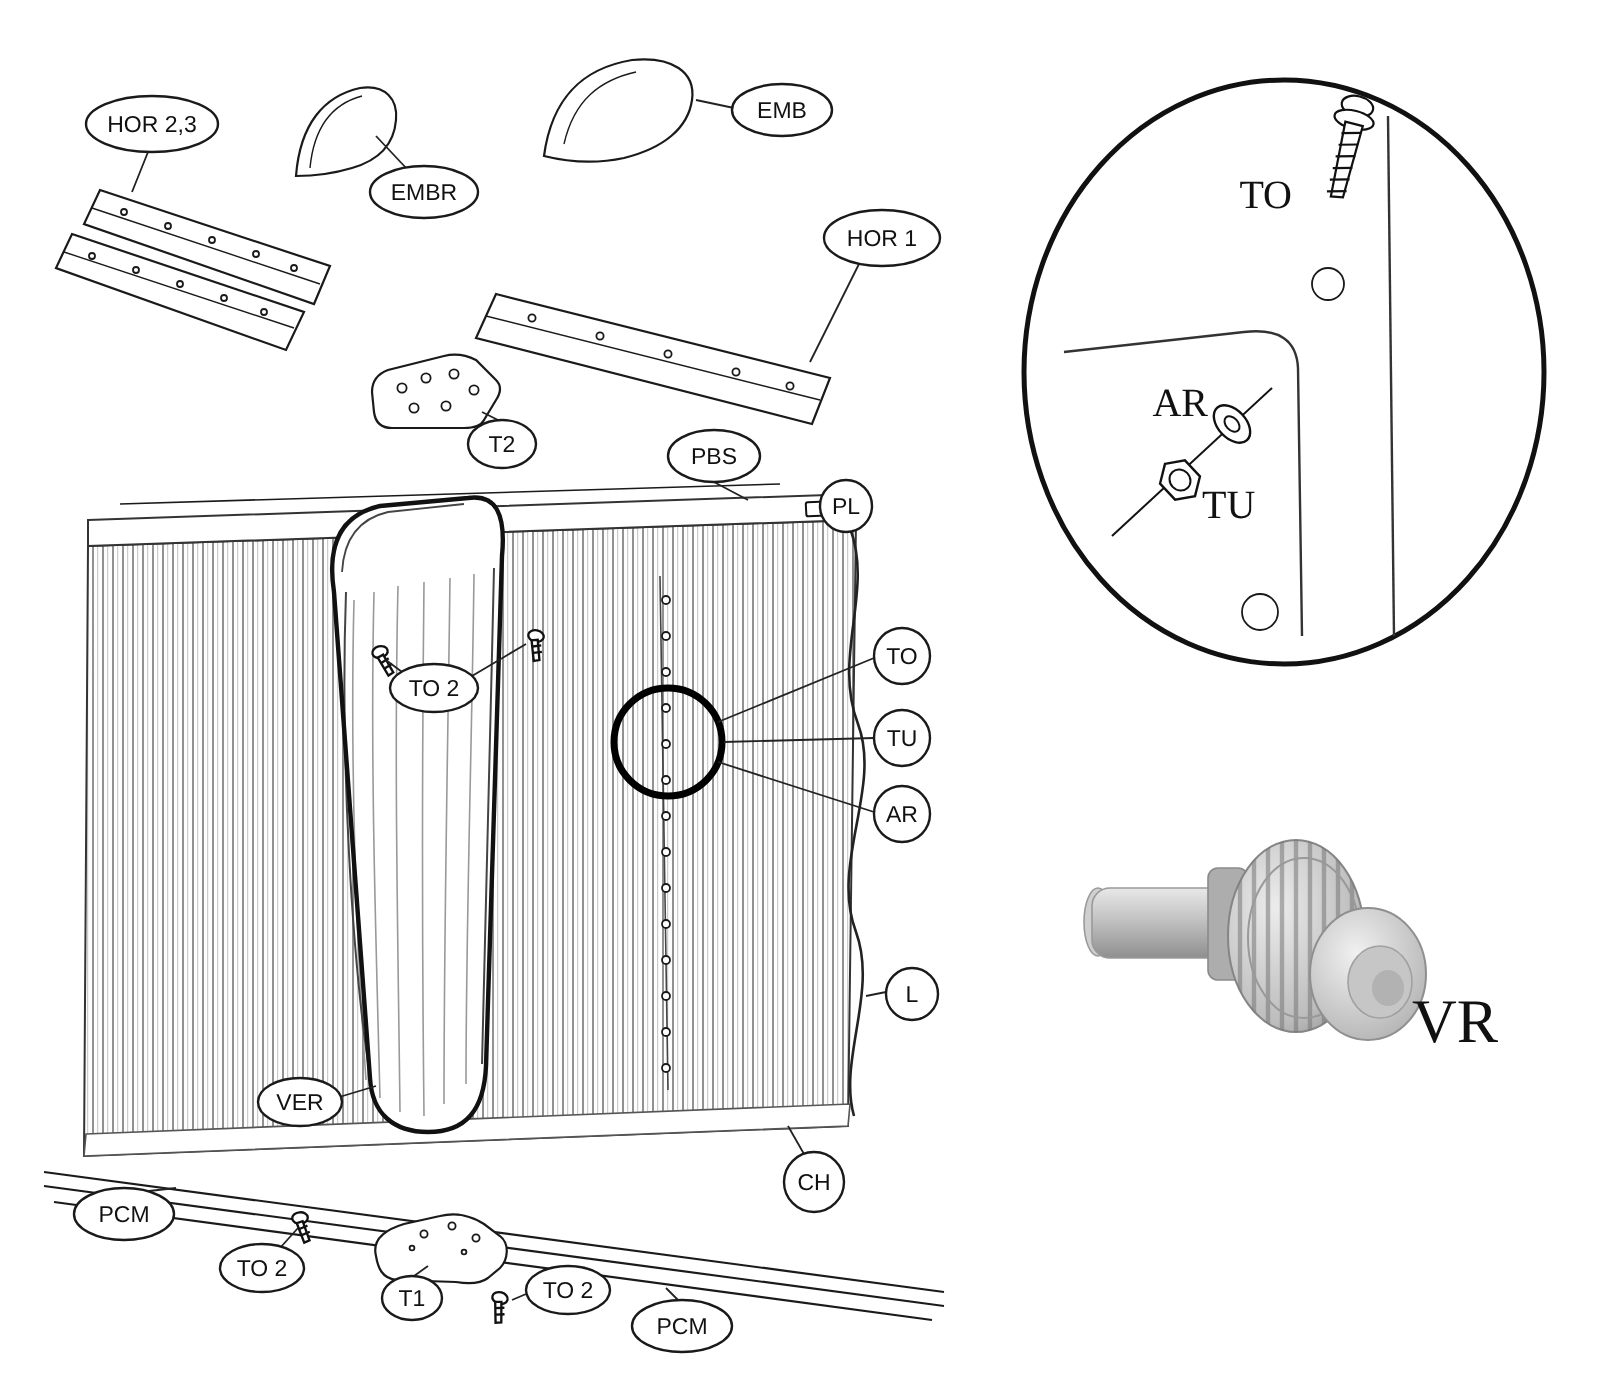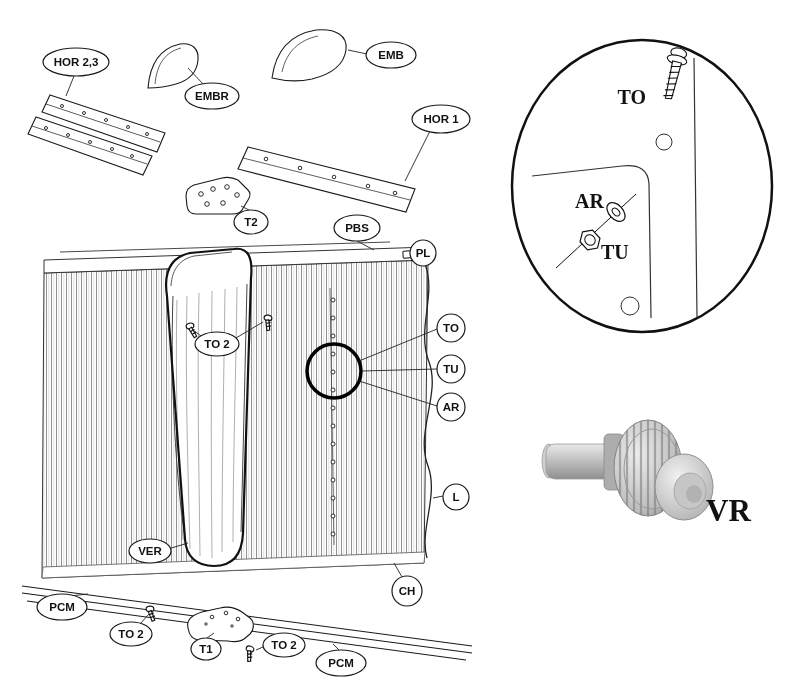--- a/index.html
+++ b/index.html
@@ -1,17 +1,17 @@
 <!DOCTYPE html>
 <html><head>
 <meta charset="utf-8">
 <style>
   html,body{margin:0;padding:0;background:#ffffff;}
   #stage{position:relative;width:809px;height:692px;background:#b91c1c;overflow:hidden;
-         font-family:"Liberation Sans",sans-serif;font-weight:bold;}
+         font-family:"Liberation Sans",sans-serif;}
   svg{display:block;}
   .callout ellipse{fill:#fff;stroke:#1a1a1a;stroke-width:1.2;}
   .callout text{font-family:"Liberation Sans",sans-serif;font-size:11.5px;fill:#111;text-anchor:middle;}
   .leader{stroke:#222;stroke-width:0.9;fill:none;}
   .ink{stroke:#1a1a1a;fill:none;}
   .part{fill:#fff;stroke:#1a1a1a;stroke-width:1.1;}
   .hole{fill:#fff;stroke:#1a1a1a;stroke-width:0.9;}
   .bigLabel{font-family:"Liberation Serif",serif;font-size:20px;fill:#111;}
   .vrLabel{font-family:"Liberation Serif",serif;font-size:31px;fill:#111;}
 </style>

